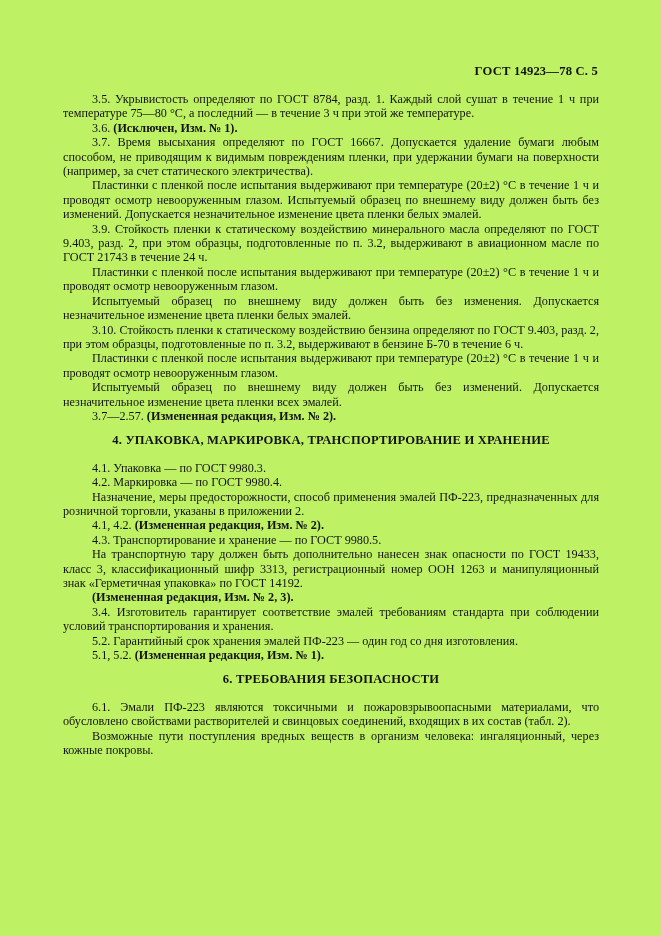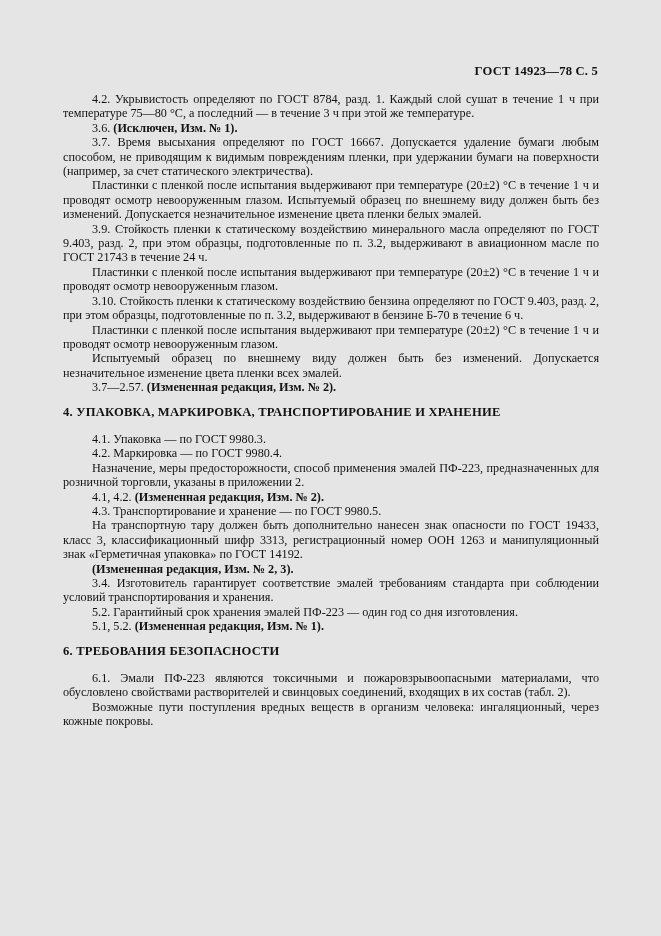--- a/index.html
+++ b/index.html
@@ -4,21 +4,21 @@
 <style>
   html, body {
     margin: 0;
     padding: 0;
     background: #ffffff;
   }
   .page {
     position: relative;
     width: 661px;
     height: 936px;
-    background: #e5e5e5;
+    background: #bef264;
     color: #131313;
     font-family: "Liberation Serif", "DejaVu Serif", serif;
     font-size: 12.2px;
     line-height: 14.4px;
     overflow: hidden;
   }
   .page-header {
     position: absolute;
     top: 64px;
     left: 63px;
@@ -35,42 +35,43 @@
     width: 536px;
     text-align: justify;
   }
   .para {
     margin: 0;
     text-indent: 29px;
   }
   .section-heading {
     margin: 10px 0 13px;
     text-indent: 0;
-    text-align: left;
+    text-align: center;
     font-weight: bold;
     font-size: 12.6px;
     letter-spacing: 0.2px;
   }
   .run { font-weight: normal; }
   .run.bold { font-weight: bold; }
 </style>
 </head>
 <body>
 
 <div class="page">
   <div class="page-header">
     <span>ГОСТ 14923—78 С. 5</span>
   </div>
   <div class="doc-body" id="doc-body">
-      <p class="para"><span class="run">4.2. Укрывистость определяют по ГОСТ 8784, разд. 1. Каждый слой сушат в течение 1 ч при температуре 75—80 °С, а последний — в течение 3 ч при этой же температуре.</span></p>
+      <p class="para"><span class="run">3.5. Укрывистость определяют по ГОСТ 8784, разд. 1. Каждый слой сушат в течение 1 ч при температуре 75—80 °С, а последний — в течение 3 ч при этой же температуре.</span></p>
       <p class="para"><span class="run">3.6. </span><span class="run bold">(Исключен, Изм. № 1).</span></p>
       <p class="para"><span class="run">3.7. Время высыхания определяют по ГОСТ 16667. Допускается удаление бумаги любым способом, не приводящим к видимым повреждениям пленки, при удержании бумаги на поверхности (например, за счет статического электричества).</span></p>
       <p class="para"><span class="run">Пластинки с пленкой после испытания выдерживают при температуре (20±2) °С в течение 1 ч и проводят осмотр невооруженным глазом. Испытуемый образец по внешнему виду должен быть без изменений. Допускается незначительное изменение цвета пленки белых эмалей.</span></p>
       <p class="para"><span class="run">3.9. Стойкость пленки к статическому воздействию минерального масла определяют по ГОСТ 9.403, разд. 2, при этом образцы, подготовленные по п. 3.2, выдерживают в авиационном масле по ГОСТ 21743 в течение 24 ч.</span></p>
       <p class="para"><span class="run">Пластинки с пленкой после испытания выдерживают при температуре (20±2) °С в течение 1 ч и проводят осмотр невооруженным глазом.</span></p>
+      <p class="para"><span class="run">Испытуемый образец по внешнему виду должен быть без изменения. Допускается незначительное изменение цвета пленки белых эмалей.</span></p>
       <p class="para"><span class="run">3.10. Стойкость пленки к статическому воздействию бензина определяют по ГОСТ 9.403, разд. 2, при этом образцы, подготовленные по п. 3.2, выдерживают в бензине Б-70 в течение 6 ч.</span></p>
       <p class="para"><span class="run">Пластинки с пленкой после испытания выдерживают при температуре (20±2) °С в течение 1 ч и проводят осмотр невооруженным глазом.</span></p>
       <p class="para"><span class="run">Испытуемый образец по внешнему виду должен быть без изменений. Допускается незначительное изменение цвета пленки всех эмалей.</span></p>
       <p class="para"><span class="run">3.7—2.57. </span><span class="run bold">(Измененная редакция, Изм. № 2).</span></p>
       <h2 class="section-heading"><span class="run bold">4. УПАКОВКА, МАРКИРОВКА, ТРАНСПОРТИРОВАНИЕ И ХРАНЕНИЕ</span></h2>
       <p class="para"><span class="run">4.1. Упаковка — по ГОСТ 9980.3.</span></p>
       <p class="para"><span class="run">4.2. Маркировка — по ГОСТ 9980.4.</span></p>
       <p class="para"><span class="run">Назначение, меры предосторожности, способ применения эмалей ПФ-223, предназначенных для розничной торговли, указаны в приложении 2.</span></p>
       <p class="para"><span class="run">4.1, 4.2. </span><span class="run bold">(Измененная редакция, Изм. № 2).</span></p>
       <p class="para"><span class="run">4.3. Транспортирование и хранение — по ГОСТ 9980.5.</span></p>

